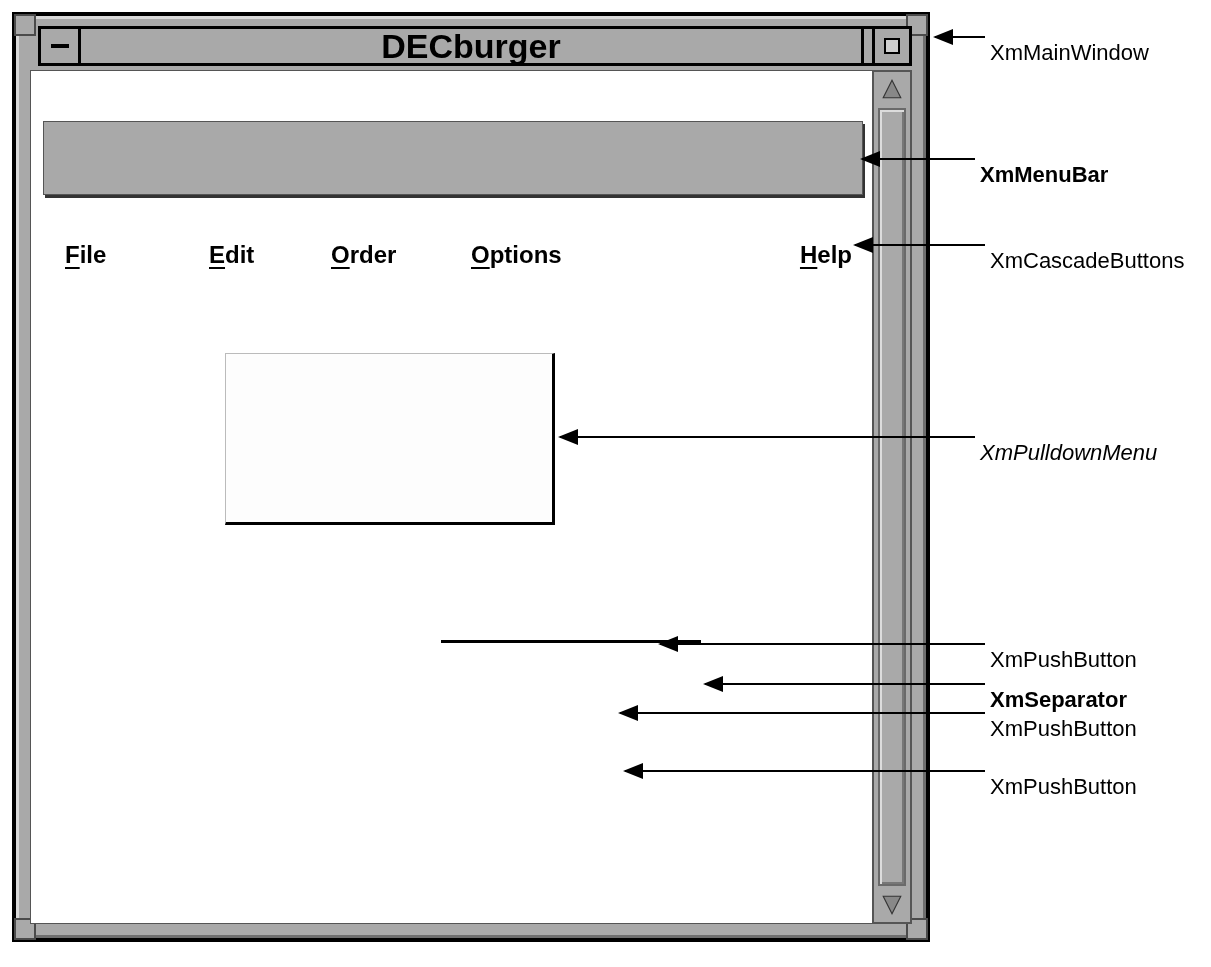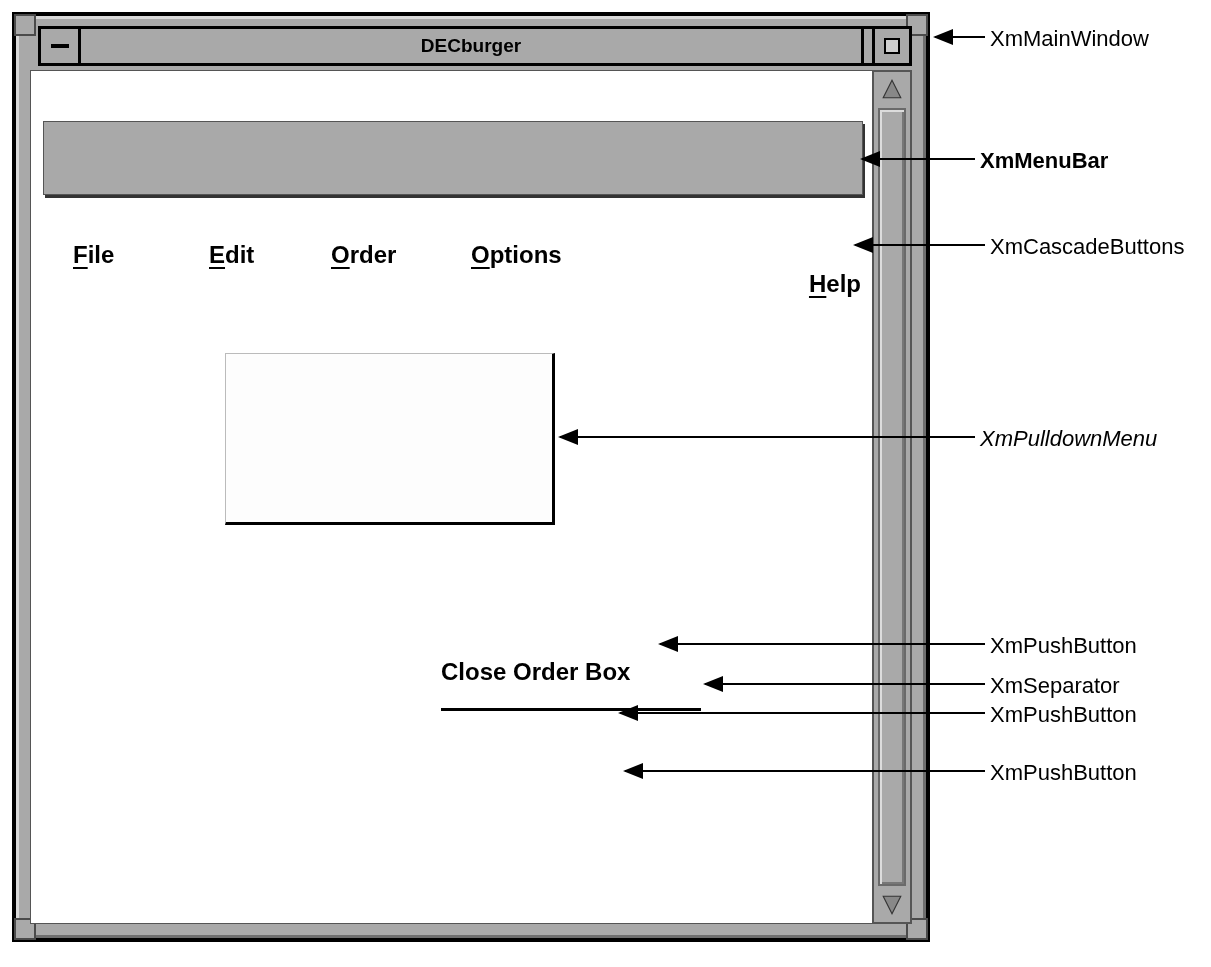--- a/index.html
+++ b/index.html
@@ -62,21 +62,21 @@
     height: 4px;
     background: #000;
   }
   .title-bar .title-text {
     flex: 1;
     border: 3px solid #000;
     display: flex;
     align-items: center;
     justify-content: center;
     font-weight: bold;
-    font-size: 19px;
+    font-size: 34px;
     background: #a9a9a9;
   }
   .title-bar .min-btn {
     width: 40px;
     border: 3px solid #000;
     border-left: none;
     background: #a9a9a9;
     display: flex;
     align-items: center;
     justify-content: center;
@@ -171,25 +171,25 @@
   .cascade-btn {
     position: absolute;
     font-size: 24px;
     font-weight: bold;
   }
   .mnemonic {
     text-decoration: underline;
     text-underline-offset: 4px;
     text-decoration-thickness: 2px;
   }
-  .cb-file   { left: 12px; }
+  .cb-file   { left: 4px; }
   .cb-edit   { left: 148px; }
   .cb-order  { left: 270px; }
   .cb-options{ left: 410px; }
-  .cb-help   { right: 0px; margin-top: 29px; }
+  .cb-help   { right: 9px; }
 
   
   .pulldown-box {
     position: absolute;
     left: 194px;
     top: 282px;
     width: 330px;
     height: 172px;
     background: #fdfdfd;
     border-top: 1px solid #bbb;
@@ -215,20 +215,21 @@
     height: 0;
     border-top: 3px solid #000;
     margin: 4px 0 4px 0;
   }
 
   
   .annotation {
     position: absolute;
     font-size: 22px;
     white-space: nowrap;
+    margin-top: 14px;
   }
 
   
   .arrows {
     position: absolute;
     left: 0; top: 0;
     width: 1211px;
     height: 967px;
     pointer-events: none;
   }
@@ -274,21 +275,20 @@
         <span class="mnemonic">O</span>ptions
       </div>
       <div class="cascade-btn cb-help">
         <span class="mnemonic">H</span>elp
       </div>
     </div>
 
     <div class="pulldown-box"></div>
 
     <div class="push-area">
-      <div class="push-btn">Close Order Box</div>
       <div class="separator"></div>
     </div>
 
   </div>
 
   <div class="scrollbar">
     <div class="arrow-up">
       <svg viewBox="0 0 20 20">
           <polygon points="10,2 18,18 2,18" fill="#888" stroke="#333" stroke-width="1"></polygon>
         </svg>
@@ -300,21 +300,21 @@
         </svg>
     </div>
   </div>
 </div>
 
 <div class="annotation" style="left:990px; top:26px;">XmMainWindow</div>
 <div class="annotation" style="left:980px; top:148px;font-weight:bold;">XmMenuBar</div>
 <div class="annotation" style="left:990px; top:234px;text-align:center;">XmCascadeButtons</div>
 <div class="annotation" style="left:980px; top:426px;font-style:italic;">XmPulldownMenu</div>
 <div class="annotation" style="left:990px; top:633px;">XmPushButton</div>
-<div class="annotation" style="left:990px; top:673px;">XmSeparator</div>
+<div class="annotation" style="left:990px; top:673px;font-weight:bold;">XmSeparator</div>
 <div class="annotation" style="left:990px; top:702px;">XmPushButton</div>
 <div class="annotation" style="left:990px; top:760px;">XmPushButton</div>
 
 <svg class="arrows">
   <defs>
     <marker id="arrowhead" markerWidth="10" markerHeight="8" refX="9" refY="4" orient="auto">
       <polygon points="0 0, 10 4, 0 8" fill="#000"></polygon>
     </marker>
   </defs>
 

